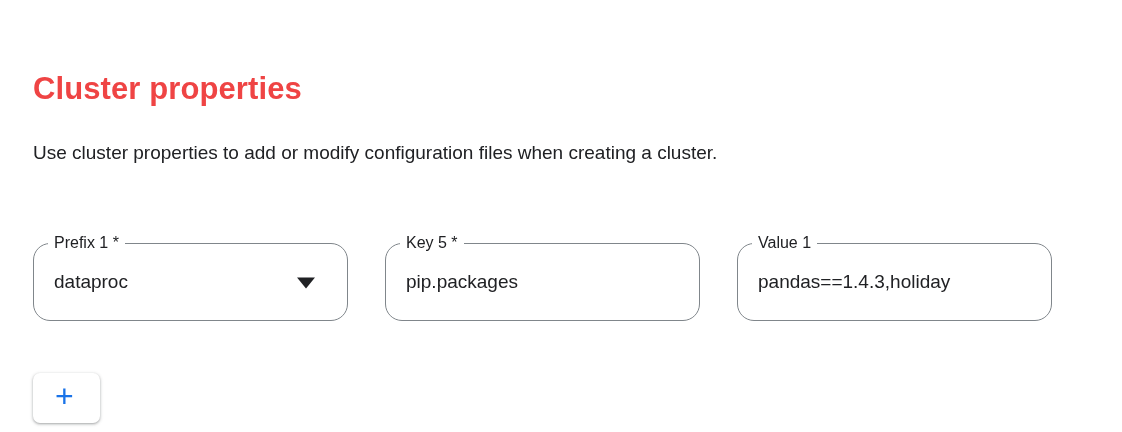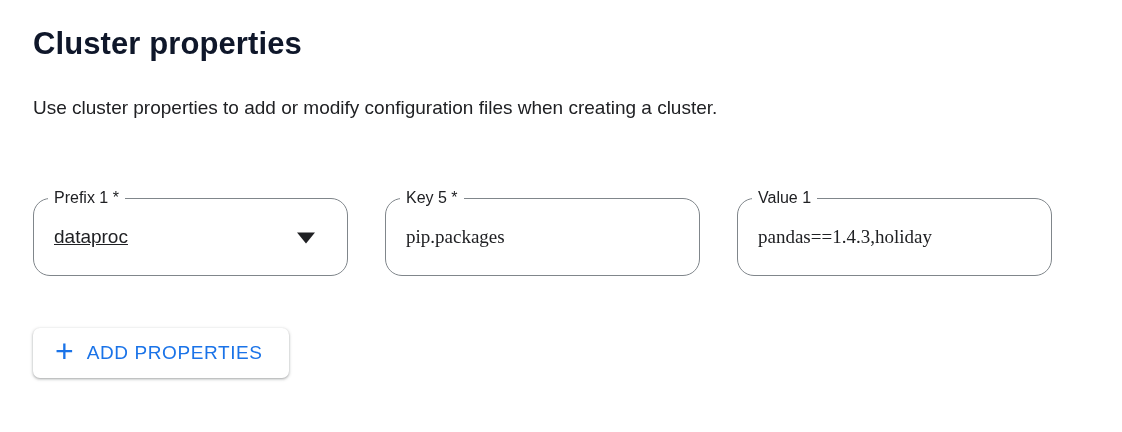--- a/index.html
+++ b/index.html
@@ -7,23 +7,24 @@
     width: 1122px; height: 432px;
     background: #ffffff;
     font-family: "Liberation Sans", "DejaVu Sans", sans-serif;
     overflow: hidden;
   }
   .page { padding: 25px 33px 0 33px; }
 
   .page-title {
     font-size: 31px;
     font-weight: 700;
-    color: #0f172a;
+    color: #ef4444;
     line-height: 1.2;
     letter-spacing: 0.1px;
+    margin-top: 45px;
   }
 
   .page-description {
     margin-top: 34px;
     font-size: 19px;
     font-weight: 400;
     color: #202124;
     line-height: 1.25;
   }
 
@@ -56,31 +57,30 @@
     line-height: 20px;
     white-space: nowrap;
   }
 
   .field-value {
     padding-left: 20px;
     font-size: 19px;
     color: #202124;
     white-space: nowrap;
     overflow: hidden;
-    text-decoration: underline;
   }
 
   .field input {
     width: 100%;
     height: 100%;
     border: none;
     outline: none;
     background: transparent;
     padding: 0 6px 0 20px;
-    font-family: Liberation Serif, serif;
+    font-family: Liberation Sans, sans-serif;
     font-size: 19px;
     color: #202124;
     border-radius: 9px;
   }
 
   .select-field { cursor: pointer; }
 
   .caret {
     position: absolute;
     right: 32px;
@@ -144,16 +144,15 @@
 
     <div class="field">
       <span class="field-label">Value 1</span>
       <input type="text" value="pandas==1.4.3,holiday" style="">
     </div>
 
   </div>
 
   <button class="add-btn">
     <span class="plus">+</span>
-    <span class="btn-label">ADD PROPERTIES</span>
   </button>
 
 </div>
 
 </body></html>

